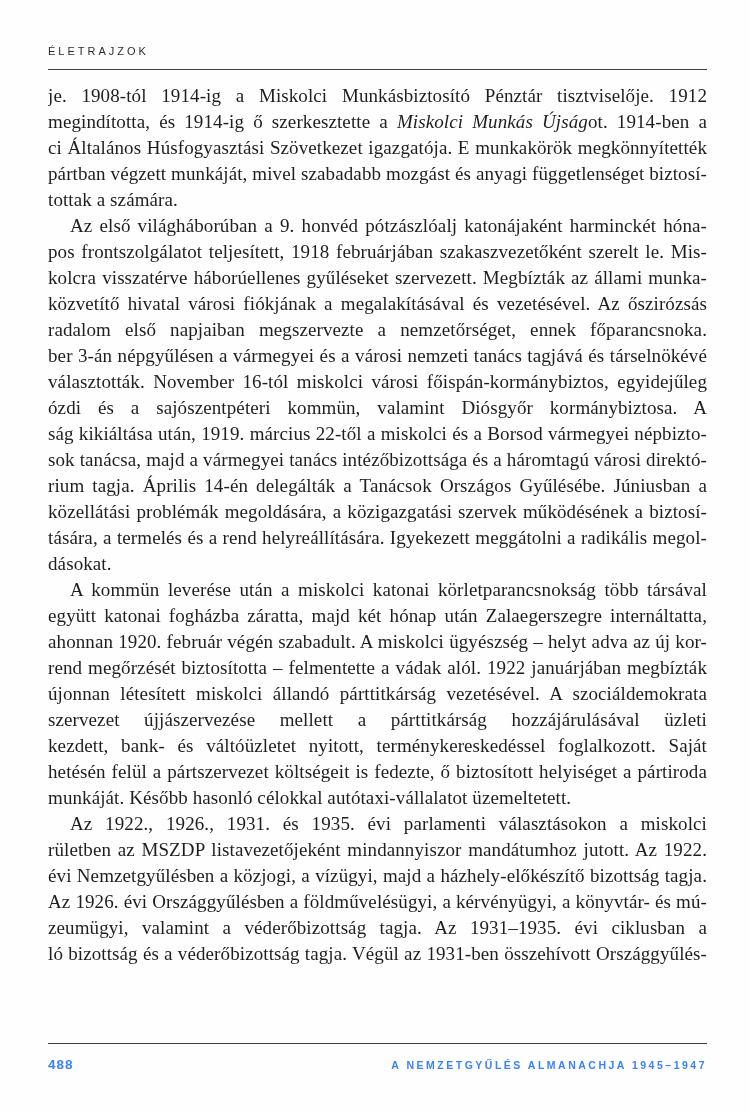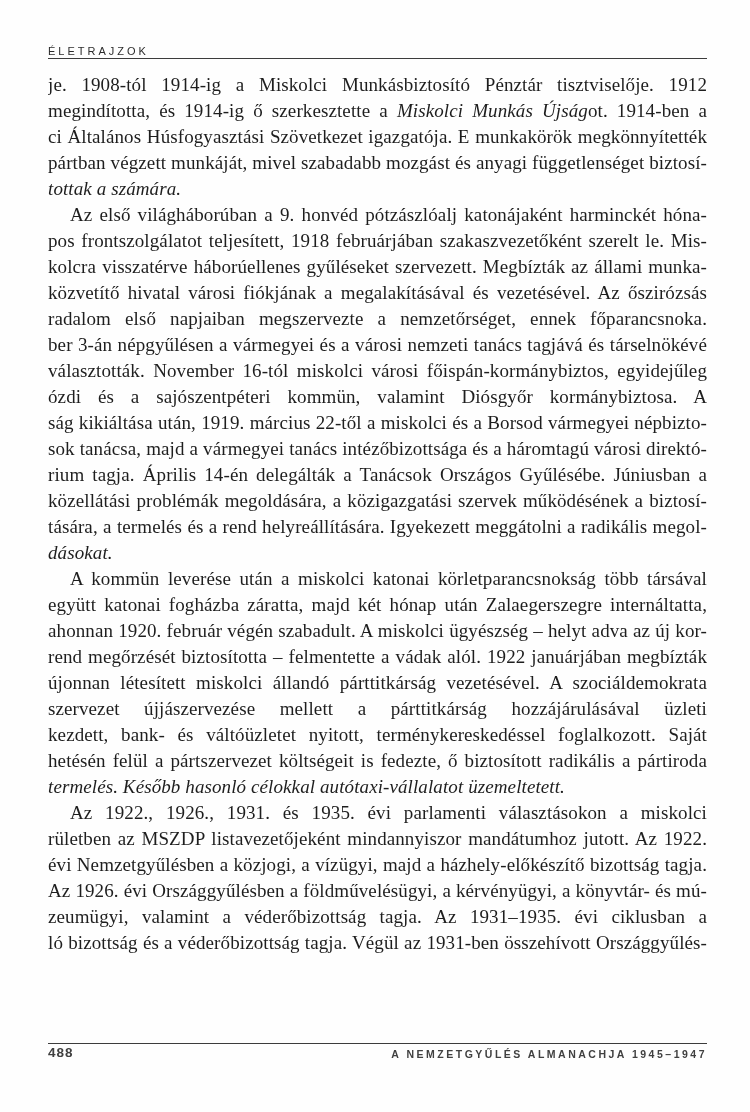--- a/index.html
+++ b/index.html
@@ -18,21 +18,21 @@
   .page {
     position: absolute;
     inset: 0;
     padding: 0 43px 0 48px;
     box-sizing: border-box;
     background: #fefefe;
   }
   
   .running-head {
     padding-top: 45px;
-    padding-bottom: 1px;
+    padding-bottom: 12px;
     border-bottom: 1.5px solid #3c3c3c;
   }
   .running-head-title {
     font-family: "Liberation Sans", sans-serif;
     font-size: 11px;
     line-height: 12px;
     letter-spacing: 3px;
     color: #2c2c2c;
     font-weight: 400;
   }
@@ -47,37 +47,36 @@
     overflow: hidden;
     text-align: justify;
     text-align-last: justify;
     letter-spacing: 0.1px;
   }
   .line.indent {
     text-indent: 22px;
   }
   .line.para-end {
     text-align-last: left;
-    font-style: italic;
   }
   .line i {
   }
   
   .footer {
     position: absolute;
     left: 48px;
     right: 43px;
     top: 1043px;
     border-top: 1.5px solid #3c3c3c;
-    padding-top: 1px;
+    padding-top: 13px;
     display: flex;
     justify-content: space-between;
-    align-items: flex-end;
+    align-items: center;
     font-family: "Liberation Sans", sans-serif;
-    color: #404040;
+    color: #3b82f6;
   }
   .page-number {
     font-size: 13.5px;
     font-weight: 700;
     letter-spacing: 1px;
   }
   .footer-running-title {
     font-size: 10.5px;
     letter-spacing: 2.5px;
     font-weight: 700;
@@ -112,22 +111,22 @@
       <div class="line">közellátási problémák megoldására, a közigazgatási szervek működésének a biztosí-</div>
       <div class="line">tására, a termelés és a rend helyreállítására. Igyekezett meggátolni a radikális megol-</div>
       <div class="line para-end">dásokat.</div>
       <div class="line indent">A kommün leverése után a miskolci katonai körletparancsnokság több társával</div>
       <div class="line">együtt katonai fogházba záratta, majd két hónap után Zalaegerszegre internáltatta,</div>
       <div class="line">ahonnan 1920. február végén szabadult. A miskolci ügyészség – helyt adva az új kor-</div>
       <div class="line">rend megőrzését biztosította – felmentette a vádak alól. 1922 januárjában megbízták az</div>
       <div class="line">újonnan létesített miskolci állandó párttitkárság vezetésével. A szociáldemokrata párt-</div>
       <div class="line">szervezet újjászervezése mellett a párttitkárság hozzájárulásával üzleti vállalkozásokba</div>
       <div class="line">kezdett, bank- és váltóüzletet nyitott, terménykereskedéssel foglalkozott. Saját megél-</div>
-      <div class="line">hetésén felül a pártszervezet költségeit is fedezte, ő biztosított radikális a pártiroda</div>
-      <div class="line para-end">termelés. Később hasonló célokkal autótaxi-vállalatot üzemeltetett.</div>
+      <div class="line">hetésén felül a pártszervezet költségeit is fedezte, ő biztosított helyiséget a pártiroda</div>
+      <div class="line para-end">munkáját. Később hasonló célokkal autótaxi-vállalatot üzemeltetett.</div>
       <div class="line indent">Az 1922., 1926., 1931. és 1935. évi parlamenti választásokon a miskolci választóke-</div>
       <div class="line">rületben az MSZDP listavezetőjeként mindannyiszor mandátumhoz jutott. Az 1922.</div>
       <div class="line">évi Nemzetgyűlésben a közjogi, a vízügyi, majd a házhely-előkészítő bizottság tagja.</div>
       <div class="line">Az 1926. évi Országgyűlésben a földművelésügyi, a kérvényügyi, a könyvtár- és mú-</div>
       <div class="line">zeumügyi, valamint a véderőbizottság tagja. Az 1931–1935. évi ciklusban a naplóbírá-</div>
       <div class="line">ló bizottság és a véderőbizottság tagja. Végül az 1931-ben összehívott Országgyűlés-</div>
     </div>
 
   <div class="footer">
     <span class="page-number">488</span>

